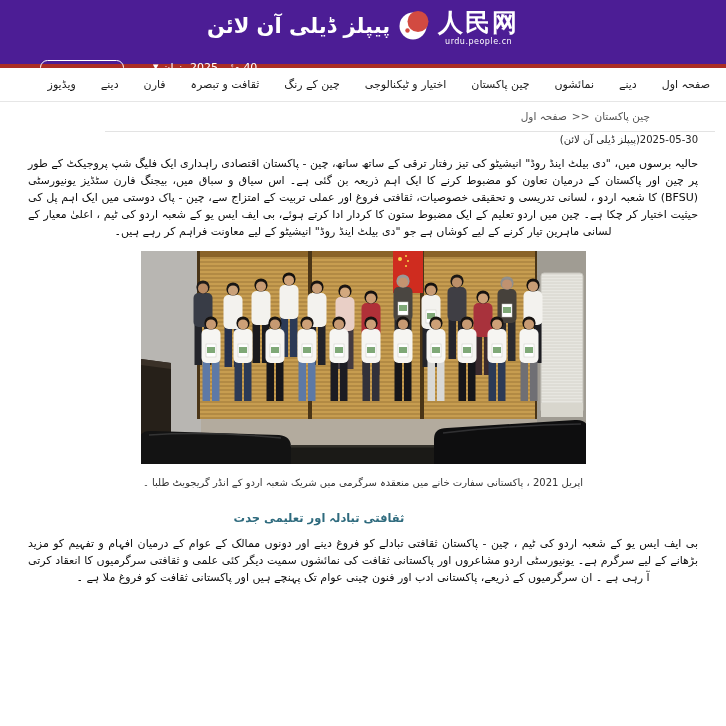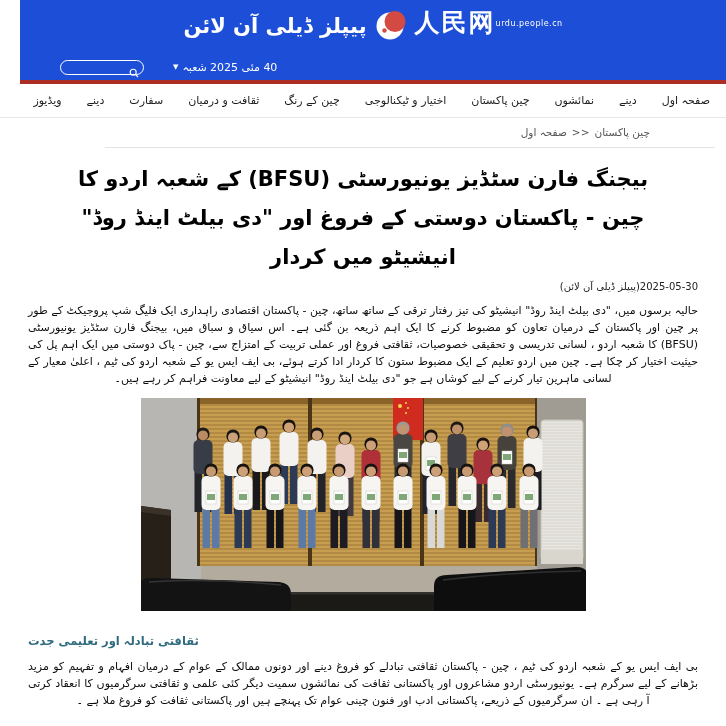--- a/index.html
+++ b/index.html
@@ -1,24 +1,24 @@
 <!DOCTYPE html>
 <html lang="ur"><head>
 <meta charset="utf-8">
 <style>
   * { margin:0; padding:0; box-sizing:border-box; }
   html,body { width:726px; height:726px; overflow:hidden; background:#fff;
               font-family:"DejaVu Sans", sans-serif; }
 
   
-  .header { position:relative; height:84px; background:#1d4ed8; border-bottom:4px solid #ab2d24;margin-left:20px; }
+  .header { position:relative; height:68px; background:#4c1d95; border-bottom:4px solid #ab2d24; }
   .logo-row { display:flex; justify-content:center; align-items:flex-start; gap:7px; padding-top:9px; }
   .site-name-urdu { color:#fff; font-size:21px; font-weight:bold; line-height:34px; direction:rtl; }
   .logo-mark { width:34px; height:34px; }
-  .cn-col { display:flex; flex-direction:row; align-items:center; }
+  .cn-col { display:flex; flex-direction:column; align-items:center; }
   .site-name-cn { color:#fff; font-size:25px; font-weight:bold; letter-spacing:2px; line-height:28px; }
   .site-domain { color:#fff; font-size:8px; letter-spacing:.5px;text-align:right; }
   .topbar { position:absolute; left:0; right:0; top:57px; height:24px; }
   .search-pill { position:absolute; left:40px; top:3px; width:84px; height:15px;
                  border:1px solid #fff; border-radius:9px; display:flex; align-items:center; }
   .search-pill input { flex:1; min-width:0; background:transparent; border:0; outline:none;
                        color:#fff; font-size:9px; padding:0 4px; }
   .search-icn { width:10px; height:10px; margin-right:4px; flex:0 0 auto; }
   .lang { position:absolute; left:153px; top:4px; display:flex; align-items:center; gap:4px;
           color:#fff; font-size:11px; cursor:pointer; }
@@ -40,21 +40,21 @@
   
   .article { padding:0 28px; direction:rtl; }
   .title { text-align:center; font-weight:bold; font-size:21px; line-height:1.85;
            color:#000; margin:12px 26px 4px; }
   .meta { direction:ltr; text-align:right; font-size:10px; color:#222; margin:2px 0 10px; }
   .para { font-size:11px; line-height:17px; color:#0d0d0d; text-align:justify;
           text-align-last:center; margin-top:6px; }
   .figure { width:445px; margin:11px auto 0; }
   .figure svg { display:block; width:445px; height:213px; }
   .caption { text-align:center; font-size:10px; color:#333; margin-top:13px; direction:rtl; }
-  .subheading { color:#2f6b7e; font-weight:bold; font-size:11.5px; text-align:left;
+  .subheading { color:#2f6b7e; font-weight:bold; font-size:11.5px; text-align:center;
                 margin:23px 88px 10px 0; }
 </style>
 </head>
 <body>
 
 <div class="header">
   <div class="logo-row">
     <span class="site-name-urdu">پیپلز ڈیلی آن لائن</span>
     <span class="logo-mark">
       <svg viewBox="0 0 34 34" width="34" height="34">
@@ -73,50 +73,49 @@
       <input type="text" aria-label="search" placeholder="" style="">
       <span class="search-icn">
         <svg viewBox="0 0 10 10" width="10" height="10">
           <circle cx="4.2" cy="4.2" r="3" fill="none" stroke="#ffffff" stroke-width="1.1"></circle>
           <line x1="6.5" y1="6.5" x2="9" y2="9" stroke="#ffffff" stroke-width="1.1"></line>
         </svg>
       </span>
     </div>
     <div class="lang">
       <span class="caret">▼</span>
-      <span>شعبہ</span>
+      <span>زبان</span>
     </div>
     <div class="topdate">40 مئی 2025</div>
   </div>
 </div>
 
 <div class="nav">
   <span>صفحہ اول</span>
   <span>دینے</span>
   <span>نمائشوں</span>
   <span>چین پاکستان</span>
   <span>اختیار و ٹیکنالوجی</span>
   <span>چین کے رنگ</span>
-  <span>ثقافت و درمیان</span>
-  <span>سفارت</span>
+  <span>ثقافت و تبصرہ</span>
+  <span>فارن</span>
   <span>دینے</span>
   <span>ویڈیوز</span>
 </div>
 
 <div class="crumb-row">
   <div class="breadcrumb">
     <span class="bc-link">صفحہ اول</span>
     <span>&gt;&gt;</span>
     <span class="bc-link">چین پاکستان</span>
   </div>
 </div>
 <div class="line2"></div>
 
 <div class="article">
-  <h1 class="title">بیجنگ فارن سٹڈیز یونیورسٹی (BFSU) کے شعبہ اردو کا چین - پاکستان دوستی کے فروغ اور "دی بیلٹ اینڈ روڈ" انیشیٹو میں کردار</h1>
 
   <div class="meta">
     <span>(پیپلز ڈیلی آن لائن)</span><span>30-05-2025</span>
   </div>
 
   <p class="para">حالیہ برسوں میں، "دی بیلٹ اینڈ روڈ" انیشیٹو کی تیز رفتار ترقی کے ساتھ ساتھ، چین - پاکستان اقتصادی راہداری ایک فلیگ شپ پروجیکٹ کے طور پر چین اور پاکستان کے درمیان تعاون کو مضبوط کرنے کا ایک اہم ذریعہ بن گئی ہے۔ اس سیاق و سباق میں، بیجنگ فارن سٹڈیز یونیورسٹی (BFSU) کا شعبہ اردو ، لسانی تدریسی و تحقیقی خصوصیات، ثقافتی فروغ اور عملی تربیت کے امتزاج سے، چین - پاک دوستی میں ایک اہم پل کی حیثیت اختیار کر چکا ہے۔ چین میں اردو تعلیم کے ایک مضبوط ستون کا کردار ادا کرتے ہوئے، بی ایف ایس یو کے شعبہ اردو کی ٹیم ، اعلیٰ معیار کے لسانی ماہرین تیار کرنے کے لیے کوشاں ہے جو "دی بیلٹ اینڈ روڈ" انیشیٹو کے لیے معاونت فراہم کر رہے ہیں۔</p>
 
   <div class="figure">
 
     <svg viewBox="0 0 445 213">
@@ -308,17 +307,18 @@
 
       <path d="M-2,213 L-2,190 Q-2,179 12,180 L138,184 Q150,185 150,196 L150,213 Z" fill="#131313"></path>
       <path d="M8,184 Q70,180 140,187" stroke="#343434" stroke-width="1.5" fill="none"></path>
       <rect x="150" y="194" width="150" height="19" fill="#1b1a17"></rect>
       <rect x="150" y="194" width="150" height="2.5" fill="#32302a"></rect>
       <path d="M293,213 L293,188 Q293,177 306,177 L434,169 Q447,168 447,180 L447,213 Z" fill="#0e0e0f"></path>
       <path d="M302,182 Q370,174 440,173" stroke="#303032" stroke-width="1.5" fill="none"></path>
     </svg>
   </div>
 
+  <div class="caption">اپریل 2021 ، پاکستانی سفارت خانے میں منعقدہ سرگرمی میں شریک شعبہ اردو کے انڈر گریجویٹ طلبا ۔</div>
 
   <h2 class="subheading">ثقافتی تبادلہ اور تعلیمی جدت</h2>
 
   <p class="para">بی ایف ایس یو کے شعبہ اردو کی ٹیم ، چین - پاکستان ثقافتی تبادلے کو فروغ دینے اور دونوں ممالک کے عوام کے درمیان افہام و تفہیم کو مزید بڑھانے کے لیے سرگرم ہے۔ یونیورسٹی اردو مشاعروں اور پاکستانی ثقافت کی نمائشوں سمیت دیگر کئی علمی و ثقافتی سرگرمیوں کا انعقاد کرتی آ رہی ہے ۔ ان سرگرمیوں کے ذریعے، پاکستانی ادب اور فنون چینی عوام تک پہنچے ہیں اور پاکستانی ثقافت کو فروغ ملا ہے ۔</p>
 </div>
 
 </body></html>

